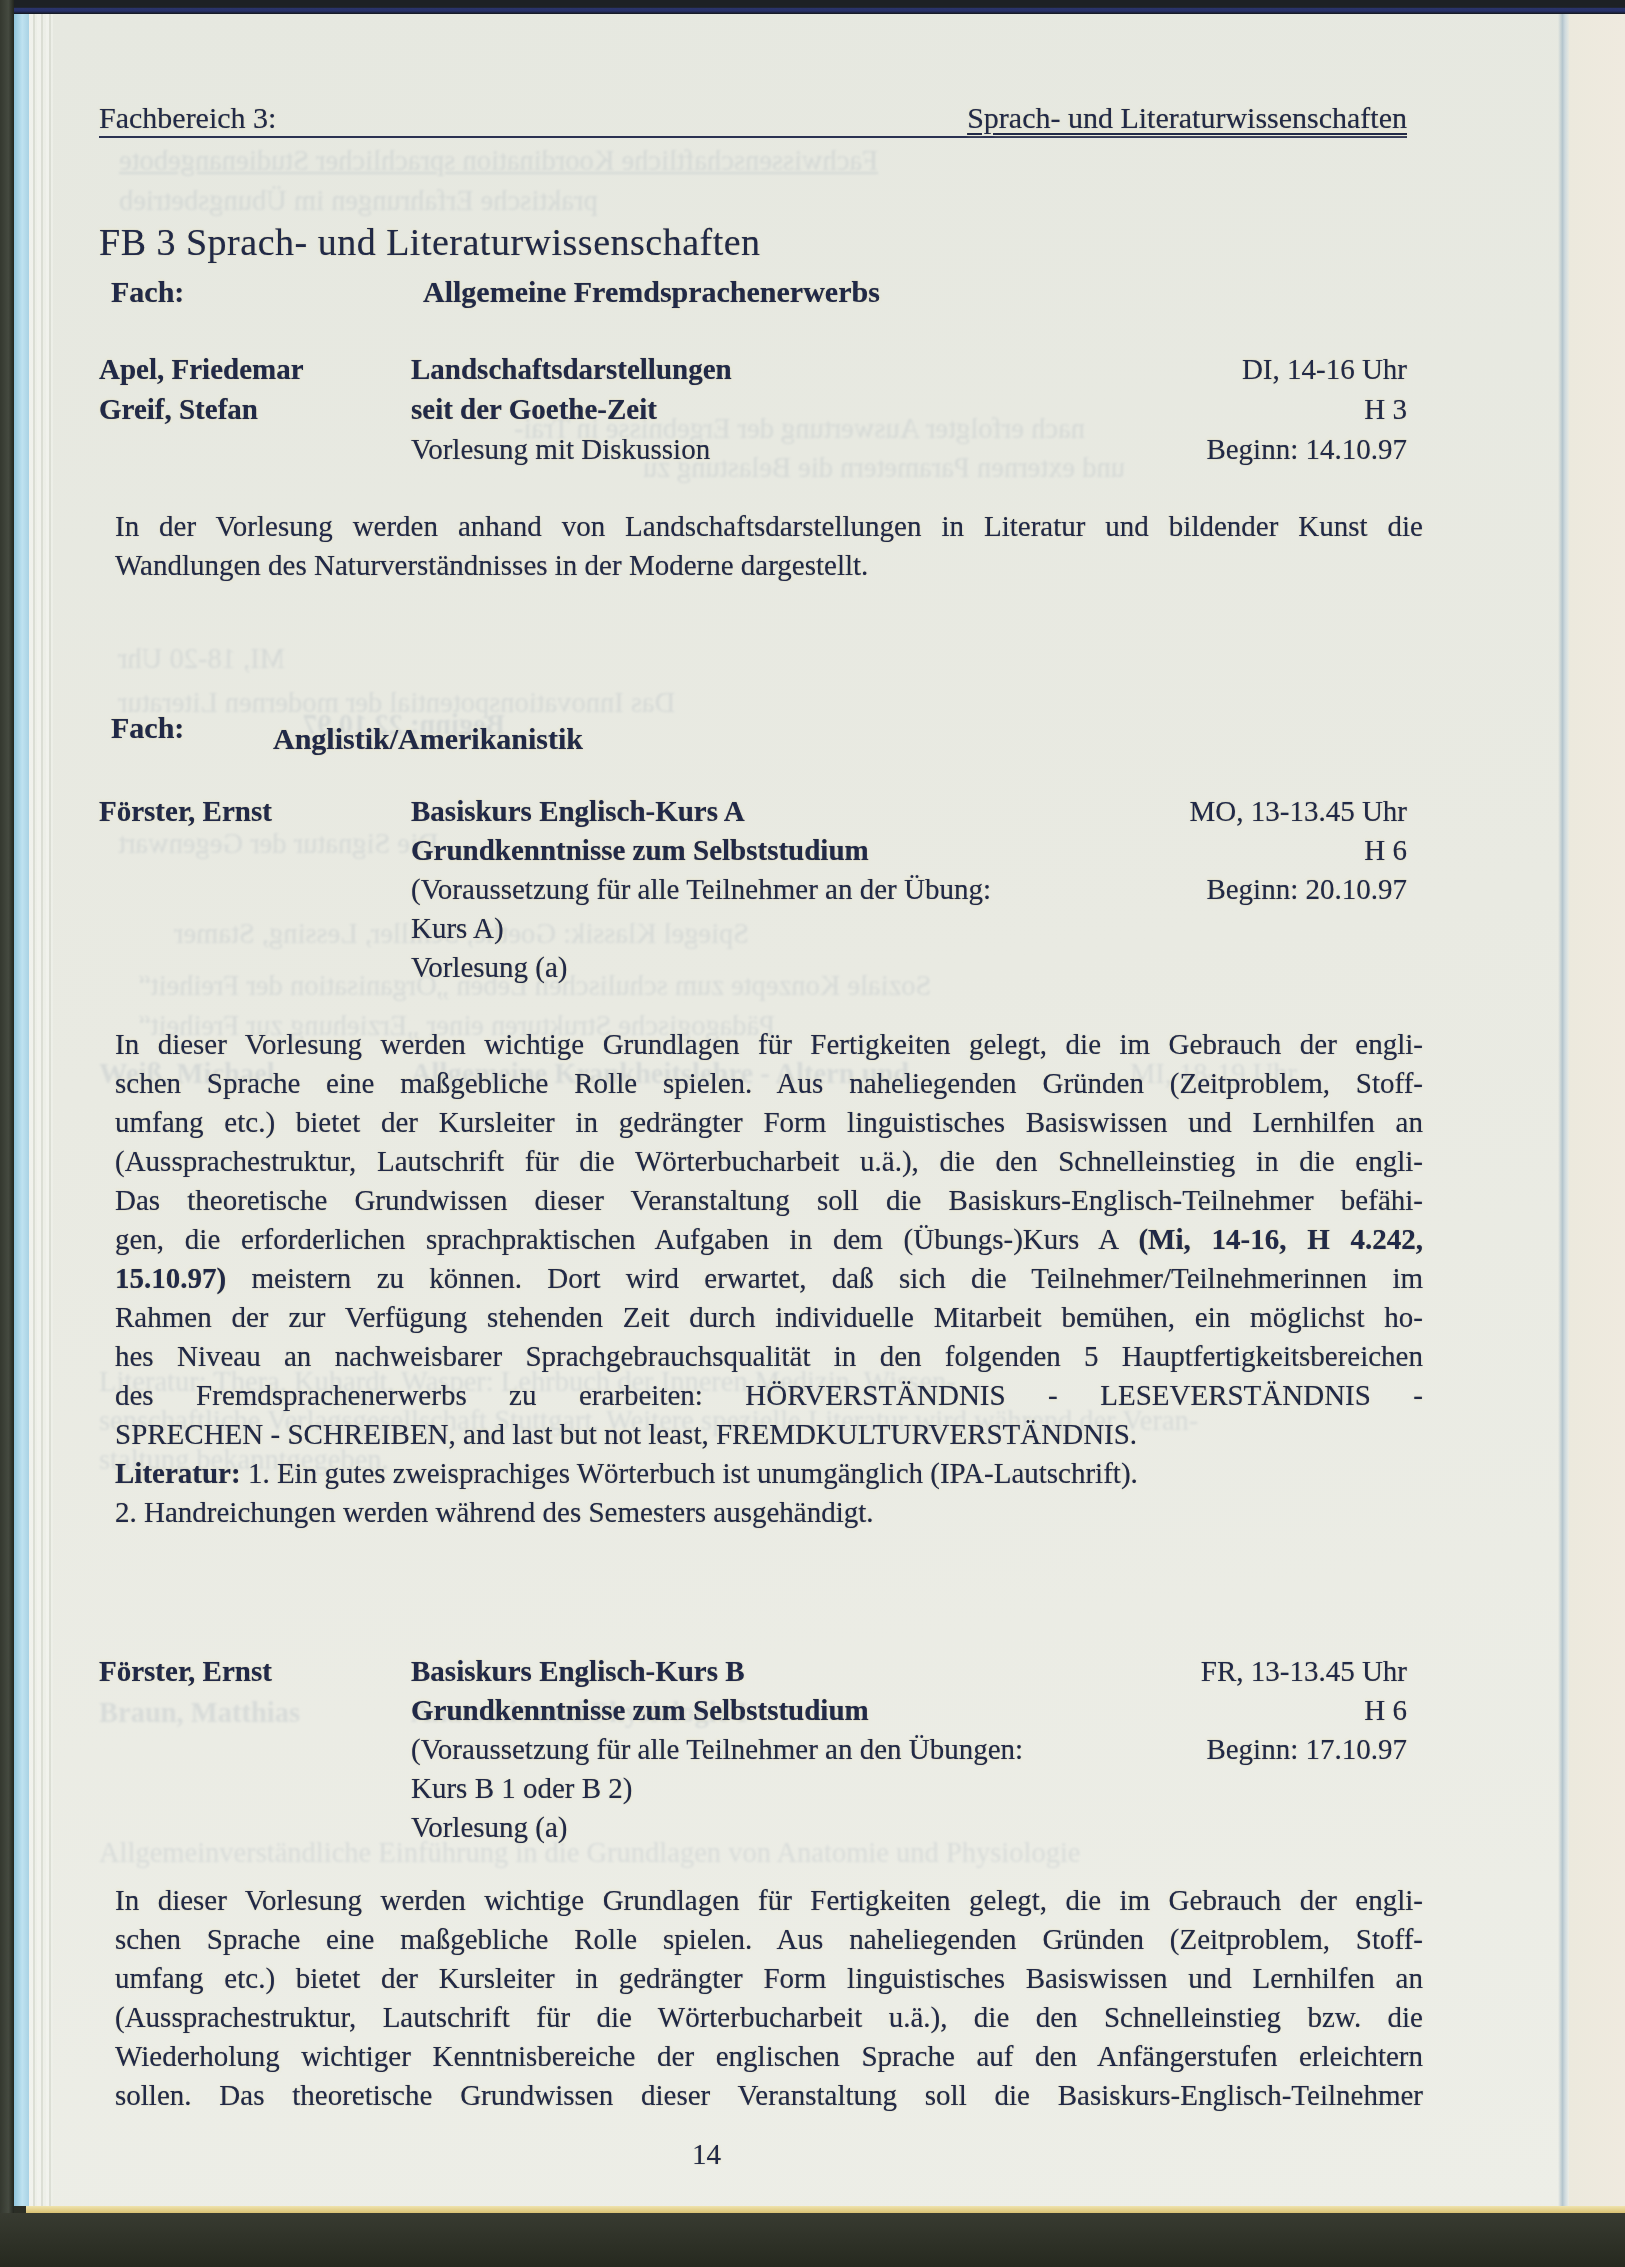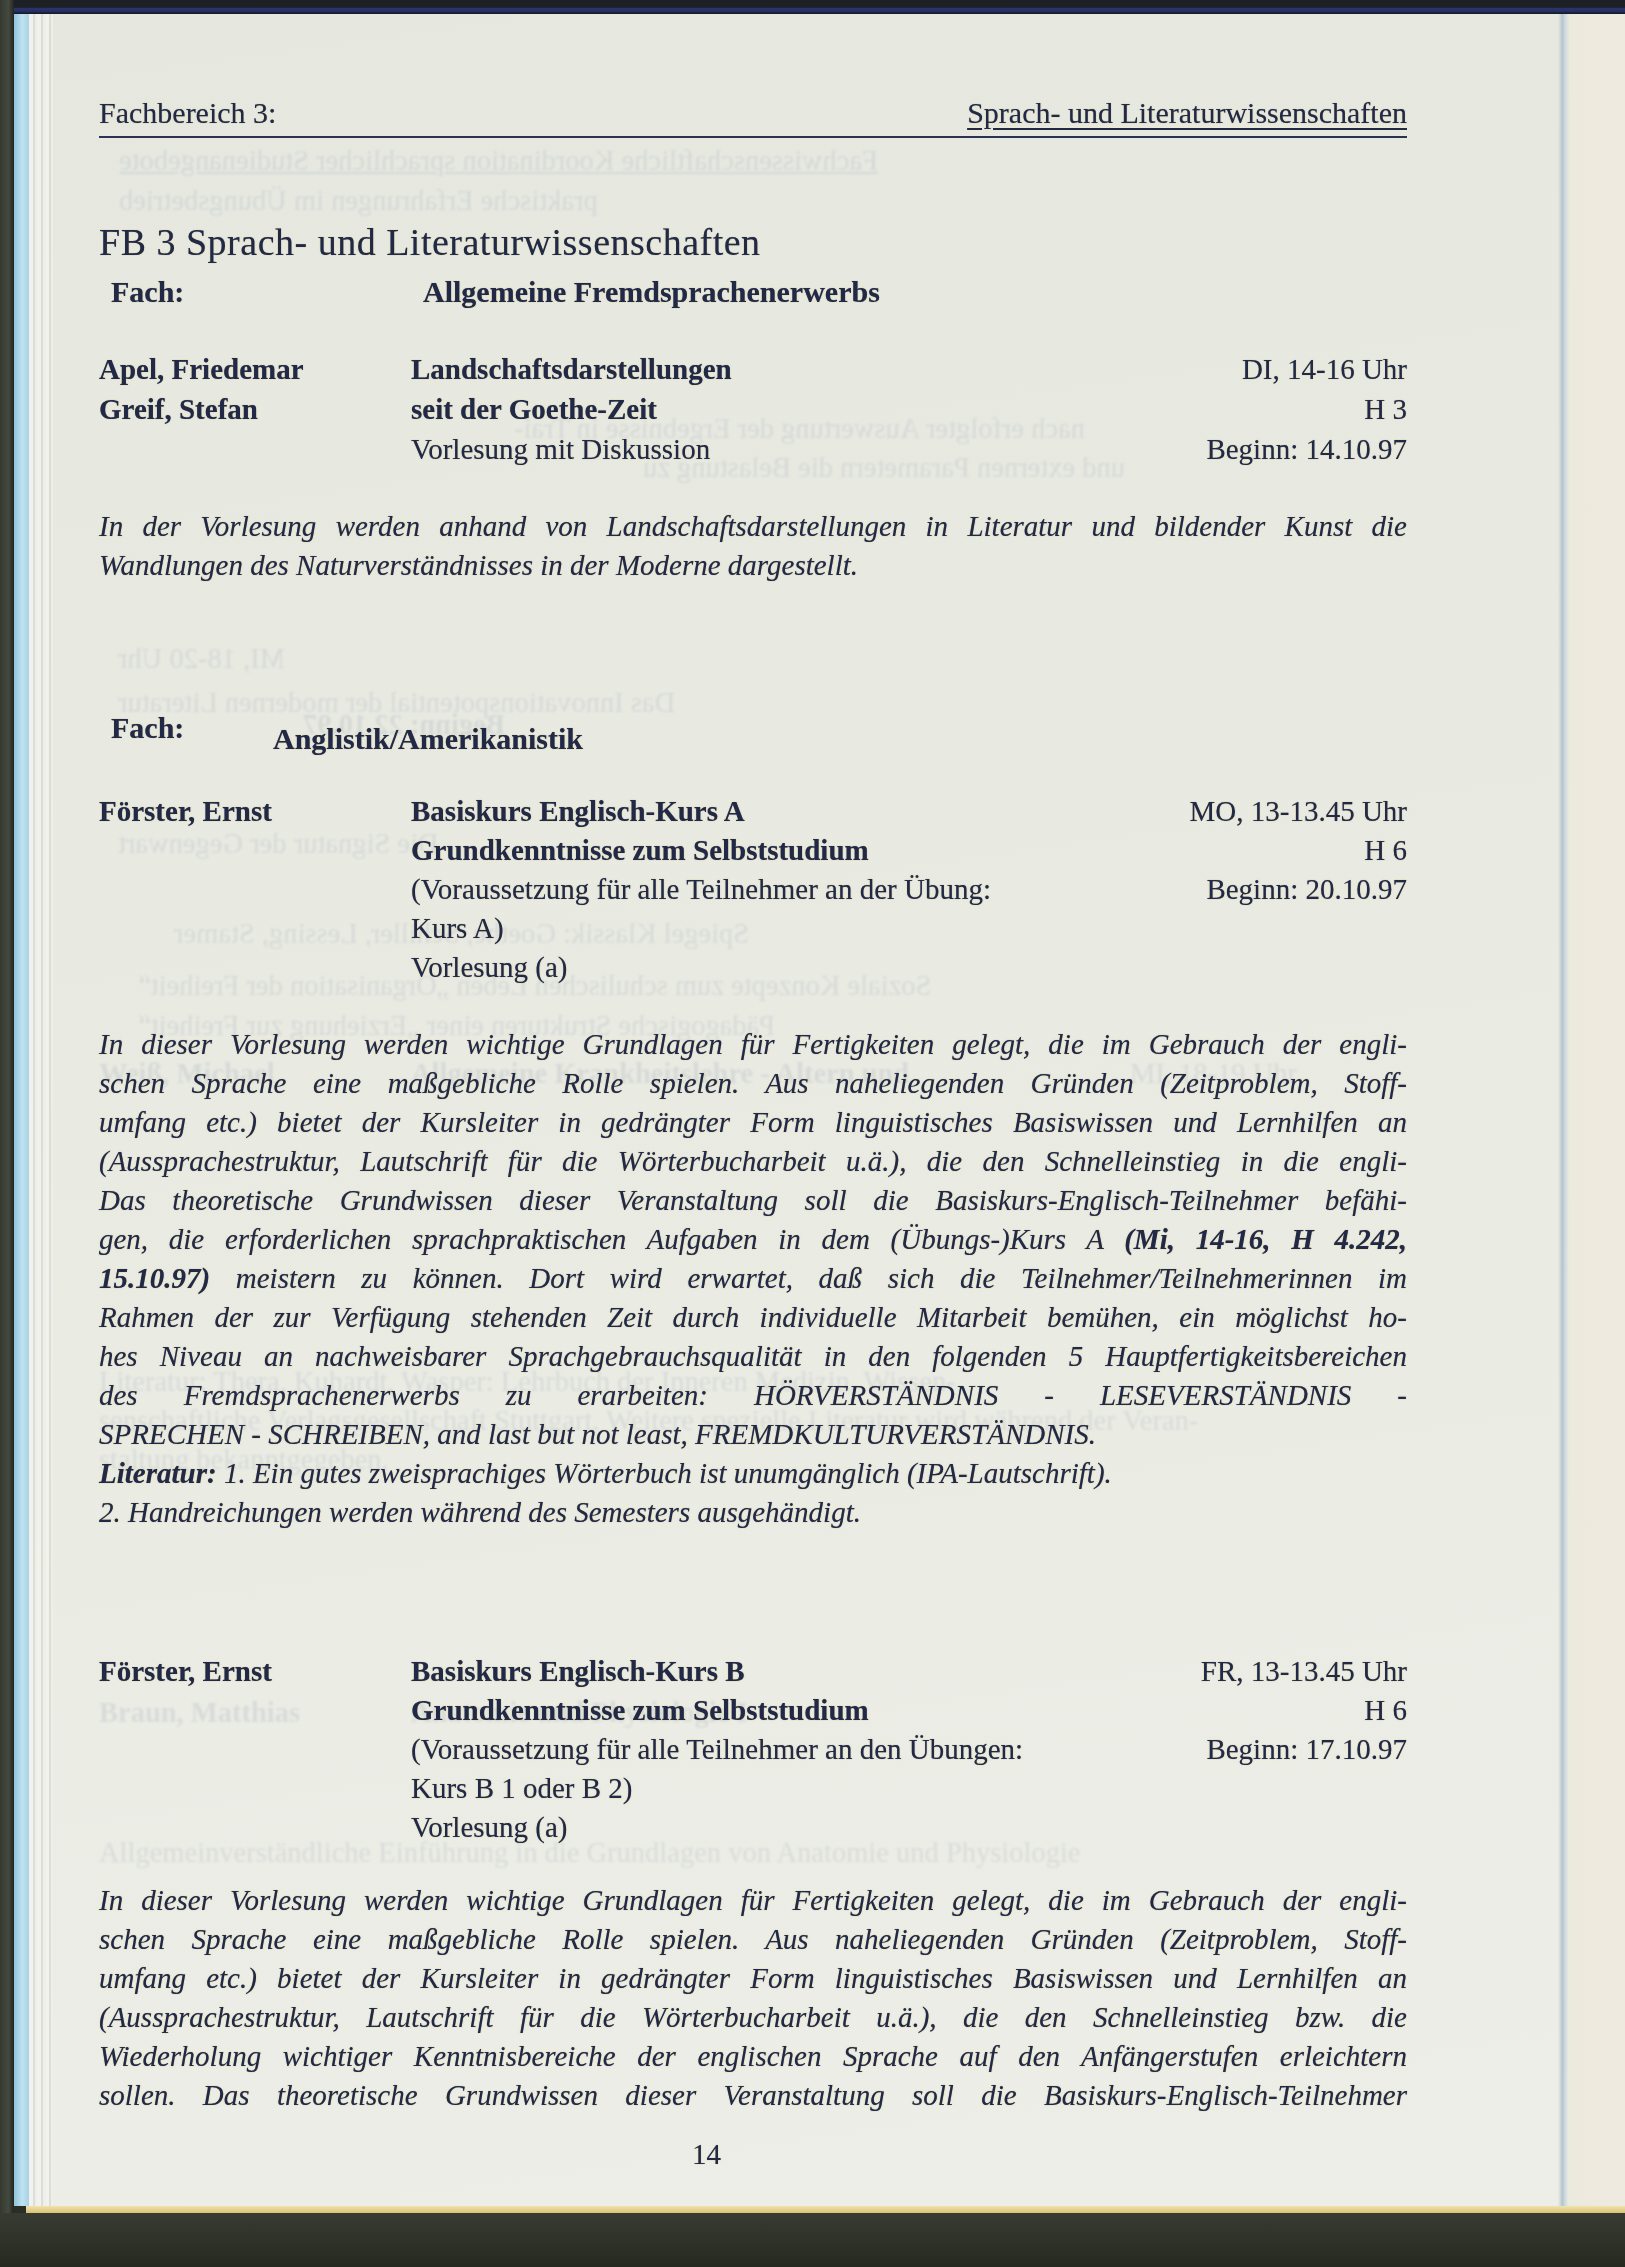--- a/index.html
+++ b/index.html
@@ -32,34 +32,34 @@
   .ghost{position:absolute;color:#6d7f99;opacity:.15;filter:blur(1.2px);
     font-size:28.5px;white-space:nowrap;}
   .ghost.mir{transform:scaleX(-1);}
   .ghost.ul{text-decoration:underline;}
   .ghost.b{font-weight:bold;}
   
   .content{position:absolute;left:99px;top:0;width:1308px;height:2267px;z-index:3;
     color:#212947;font-size:29px;
     text-shadow:0 0 0.9px rgba(33,41,71,.5), 0.9px 0.9px 2.8px rgba(252,242,178,.30), -0.9px -0.9px 2.8px rgba(252,242,178,.30);}
   .hdr{position:absolute;left:0;top:96px;width:100%;height:39px;
-    border-bottom:2.8px solid #2b3252;display:flex;justify-content:space-between;
+    border-bottom:2.8px solid #2b3252;display:flex;justify-content:space-between;align-items:flex-end;
     font-size:30px;padding-bottom:0.9px;}
   .hdr .r{text-decoration:underline;text-underline-offset:4.6px;text-decoration-thickness:1.8px;}
   .doc-title{position:absolute;left:0;top:220px;font-size:38px;font-weight:400;letter-spacing:0.5px;margin:0;}
   .fach{position:absolute;left:0;width:100%;font-weight:bold;font-size:30px;margin-left:12px;}
   .fach .v1{position:absolute;left:312px;top:0;}
   .fach .v2{position:absolute;left:162px;top:11px;}
   .course{position:absolute;left:0;width:100%;}
   .course .ln{height:var(--lh);line-height:var(--lh);white-space:nowrap;}
   .c-names{position:absolute;left:0;top:0;font-weight:bold;}
   .c-mid{position:absolute;left:312px;top:0;}
   .c-mid .t{font-weight:bold;}
   .c-right{position:absolute;right:0;top:0;text-align:right;}
-  .para{position:absolute;left:0;width:100%;font-style:italic;}
+  .para{position:absolute;left:16px;width:100%;}
   .para .l{height:39px;line-height:39px;}
   .para .jl{text-align:justify;text-align-last:justify;}
   .b{font-weight:bold;}
   .pnum{position:absolute;left:470px;top:2138px;width:275px;text-align:center;font-size:29px;}
 </style>
 </head>
 <body>
 
 <div class="page"></div>
 <div class="top-band"></div>

